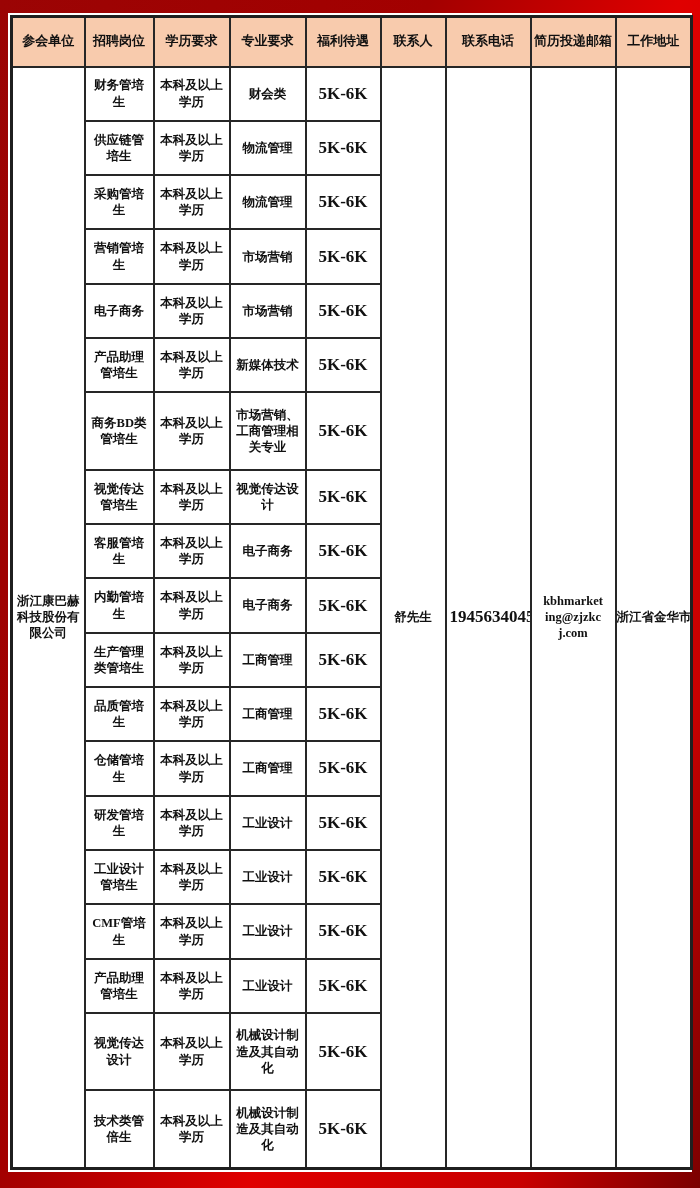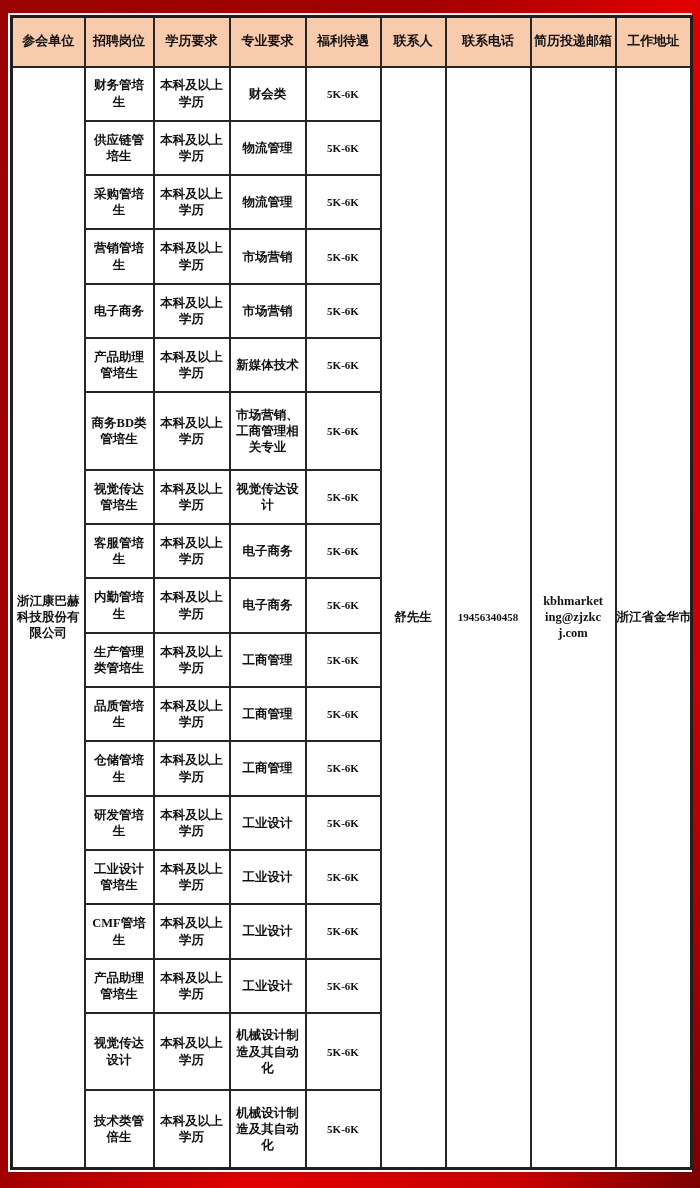--- a/index.html
+++ b/index.html
@@ -56,21 +56,21 @@
   td.company-cell {
     padding: 20px 4px;
     margin-left: 32px;
   }
   td.email-cell {
     word-break: break-all;
     padding: 2px 10px;
   }
   td.salary-cell,
   td.phone-cell {
-    font-size: 11px;
+    font-size: 17px;
     white-space: nowrap;
   }
   td.address-cell {
     padding: 12px 0;
     white-space: nowrap;
   }
 </style>
 </head>
 <body>
 

